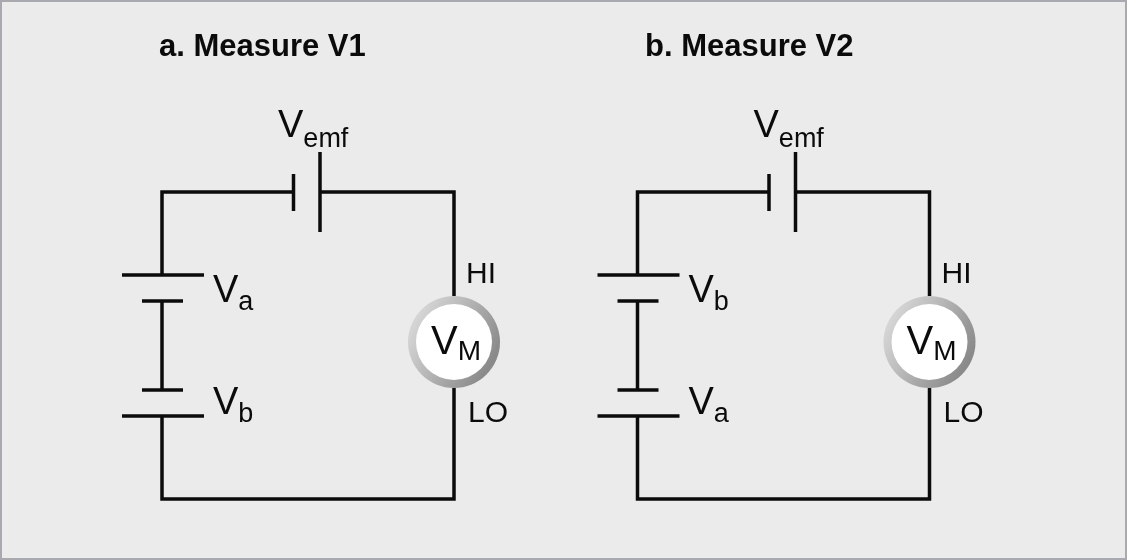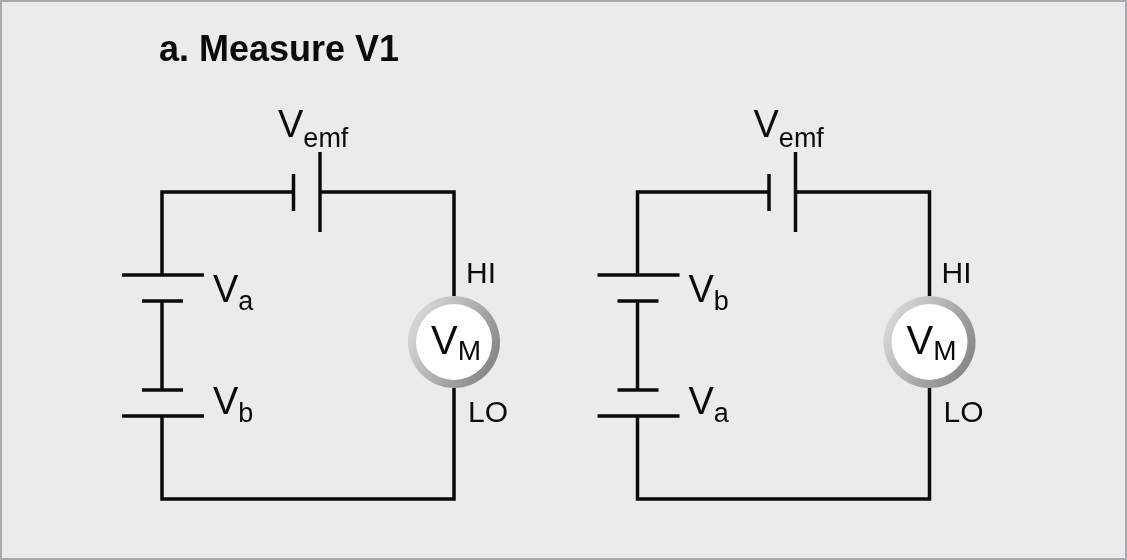--- a/index.html
+++ b/index.html
@@ -9,41 +9,42 @@
     height: 560px;
     box-sizing: border-box;
     background: #ebebeb;
     border: 2px solid #a9a9b0;
     overflow: hidden;
     font-family: "Liberation Sans", sans-serif;
   }
   .panel-title {
     position: absolute;
     top: 26px;
-    font-size: 36px;
+    font-size: 31px;
     font-weight: bold;
     color: #0b0b0b;
     white-space: nowrap;
   }
   .title-a { left: 157px; }
   .title-b { left: 643px; }
   svg.circuits { position: absolute; left: 0; top: 0; }
   .wire { fill: none; stroke: #0b0b0b; stroke-width: 3.5; stroke-linejoin: miter; }
   .lbl { font-family: "Liberation Sans", sans-serif; font-size: 38px; fill: #0b0b0b; }
   .lbl .sub { font-size: 27px; }
   .meter-lbl { font-family: "Liberation Sans", sans-serif; font-size: 40px; fill: #0b0b0b; }
   .meter-lbl .sub { font-size: 28px; }
   .term { font-family: "Liberation Sans", sans-serif; font-size: 30px; fill: #0b0b0b; }
 </style>
 </head>
 <body>
 
 <div class="frame">
 
   <div class="panel-title title-a">a. Measure V1</div>
+  <div class="panel-title title-b">b. Measure V2</div>
 
   <svg class="circuits" width="1127" height="560" viewBox="0 0 1127 560">
     <defs>
       <linearGradient id="ringGrad" x1="0" y1="0" x2="1" y2="0.55">
         <stop offset="0" stop-color="#e4e4e4"></stop>
         <stop offset="0.45" stop-color="#bdbdbd"></stop>
         <stop offset="1" stop-color="#8a8a8a"></stop>
       </linearGradient>
     </defs>
 

